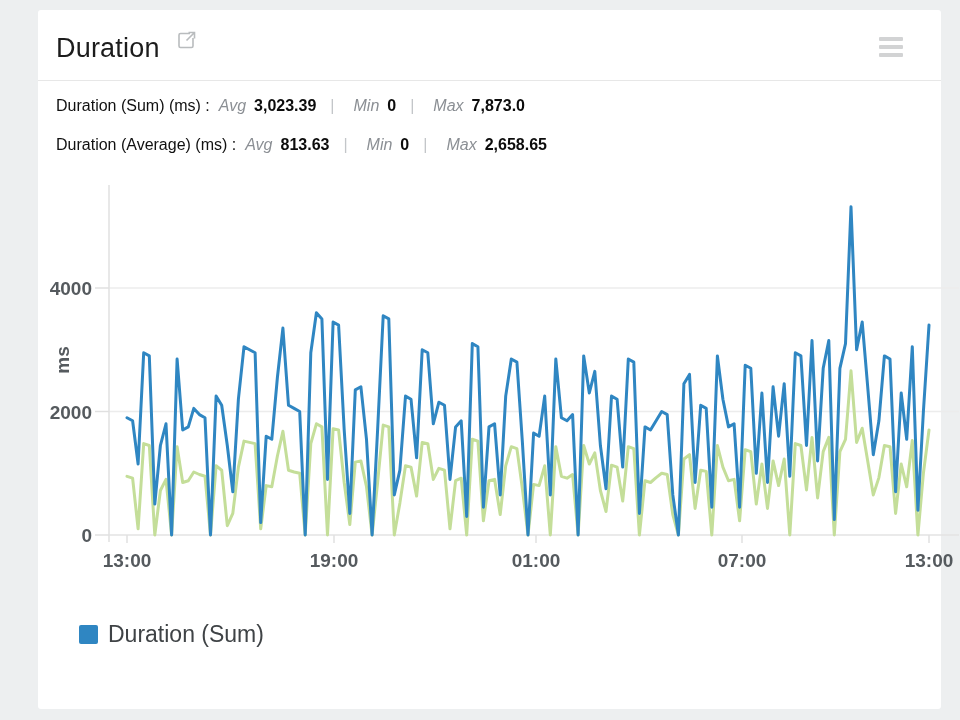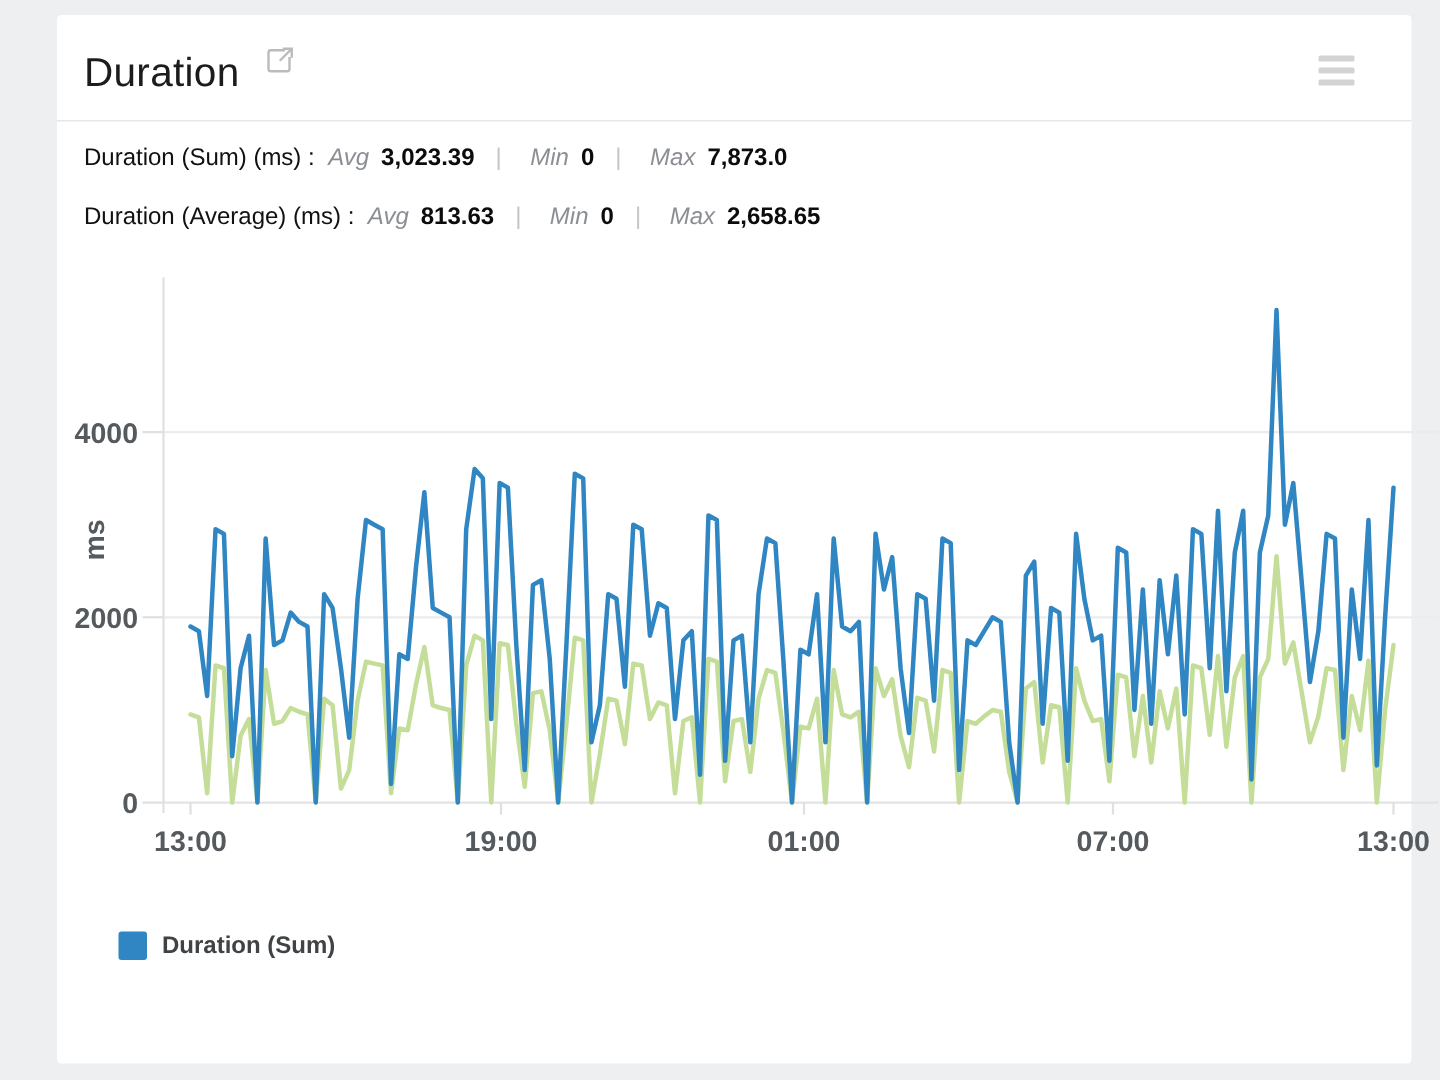--- a/index.html
+++ b/index.html
@@ -46,21 +46,21 @@
   
   .chart-wrap { margin-top:2px; }
   svg { display:block; }
   
   .legend {
     display:flex; align-items:center;
     margin:46px 0 0 41px; gap:30px;
   }
   .legend-item { display:flex; align-items:center; }
   .legend-swatch { width:19px; height:19px; border-radius:2px; margin-right:10px; }
-  .legend-label { font-size:16px; color:#3f4346; font-weight:700; }
+  .legend-label { font-size:23px; color:#3f4346; font-weight:400; }
 </style>
 </head>
 <body>
 
 <div class="card">
 
   <div class="card-header">
     <h1 class="card-title">Duration</h1>
     <span class="ext-icon">
       <svg width="21" height="21" viewBox="0 0 21 21" fill="none">

